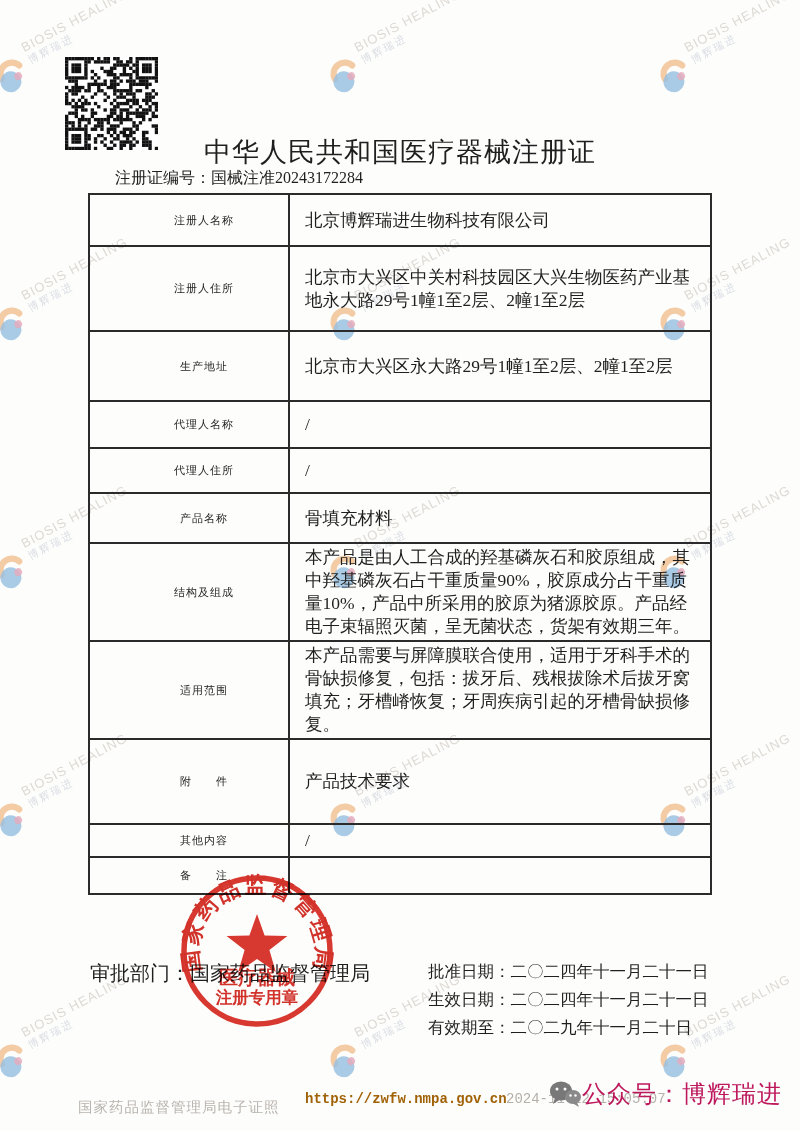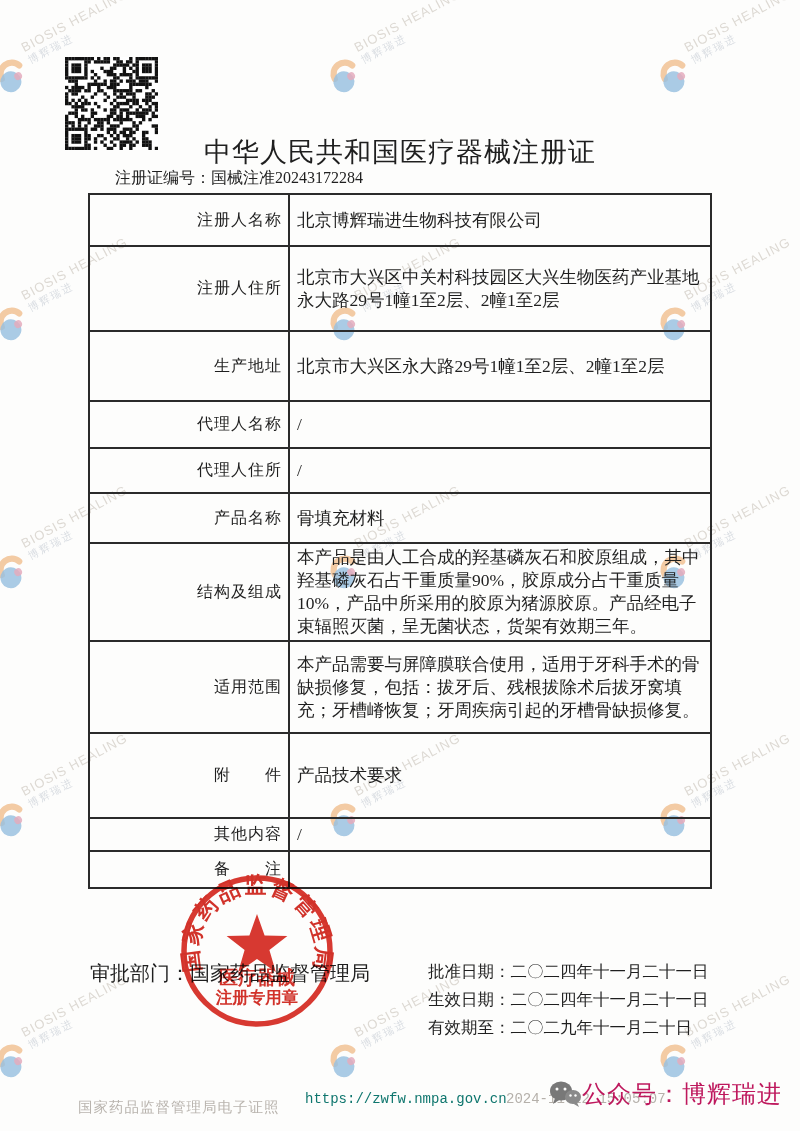--- a/index.html
+++ b/index.html
@@ -19,22 +19,22 @@
   .wm2{font-size:10.5px;color:#bcc3cd;letter-spacing:2px;white-space:nowrap;}
   
   #qr{position:absolute;left:65px;top:57px;width:93px;height:93px;z-index:2;}
   #title{position:absolute;left:0;top:134px;width:100%;text-align:center;
     font-size:27px;font-weight:normal;letter-spacing:1px;z-index:2;}
   #regline{position:absolute;left:115px;top:168px;font-size:16px;z-index:2;}
   
   #cert-table{position:absolute;left:88px;top:193px;width:624px;z-index:2;
     border-collapse:collapse;table-layout:fixed;}
   #cert-table td{border:2px solid #2b2b2b;padding:2px 6px;vertical-align:middle;}
-  #cert-table td.lbl{width:156px;text-align:right;font-size:16px;letter-spacing:1px;padding-left:36px;}
-  #cert-table td.val{font-size:17.5px;line-height:23px;padding-left:7px;text-align:left;}
+  #cert-table td.lbl{width:156px;text-align:center;font-size:11px;letter-spacing:1px;padding-left:36px;}
+  #cert-table td.val{font-size:17.5px;line-height:23px;padding-left:15px;text-align:left;}
   #cert-table tr:nth-of-type(1){height:52px;}
   #cert-table tr:nth-of-type(2){height:85px;}
   #cert-table tr:nth-of-type(3){height:70px;}
   #cert-table tr:nth-of-type(4){height:47px;}
   #cert-table tr:nth-of-type(5){height:45px;}
   #cert-table tr:nth-of-type(6){height:50px;}
   #cert-table tr:nth-of-type(7){height:48px;}
   #cert-table tr:nth-of-type(8){height:92px;}
   #cert-table tr:nth-of-type(9){height:85px;}
   #cert-table tr:nth-of-type(10){height:33px;}
@@ -43,22 +43,22 @@
   
   #approval{position:absolute;left:90px;top:960px;font-size:20px;z-index:2;}
   #dates{position:absolute;left:428px;top:958px;font-size:16.5px;line-height:28px;z-index:2;}
   #dates div{white-space:nowrap;}
   
   #stamp{position:absolute;left:172px;top:866px;width:170px;height:170px;z-index:4;
     mix-blend-mode:multiply;opacity:.92;}
   
   #footer{position:absolute;left:0;top:1086px;width:100%;height:30px;z-index:2;}
   #f-agency{position:absolute;left:78px;top:12px;font-size:14.5px;color:#b9b4ae;letter-spacing:1px;}
-  #f-url{position:absolute;left:305px;top:5px;font-size:14px;color:#0f766e;
-    font-family:"Liberation Mono","DejaVu Sans Mono",monospace;}
+  #f-url{position:absolute;left:305px;top:5px;font-size:14px;color:#a16207;
+    font-family:"Liberation Mono","DejaVu Sans Mono",monospace;font-weight:bold;}
   #f-time{position:absolute;left:506px;top:5px;font-size:14px;color:#b5b0aa;
     font-family:"Liberation Mono","DejaVu Sans Mono",monospace;}
   #wechat{position:absolute;left:548px;top:-8px;display:flex;align-items:center;z-index:6;}
   #wechat-icon{width:34px;height:30px;flex:none;}
   #wechat-label{font-size:24px;color:#be185d;letter-spacing:1px;white-space:nowrap;}
 </style>
 </head>
 <body>
 
 <div id="wm-layer">

